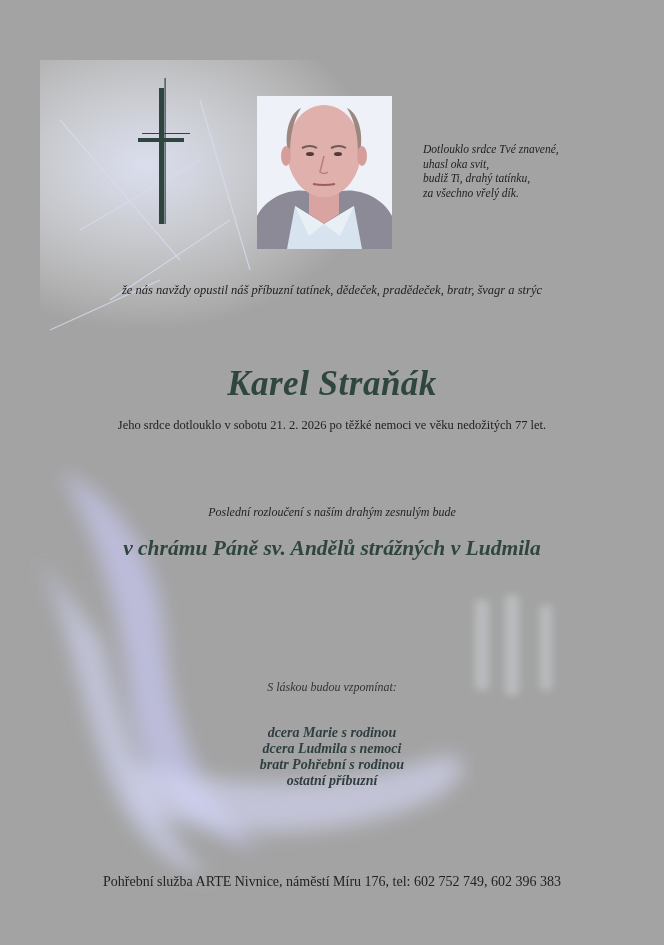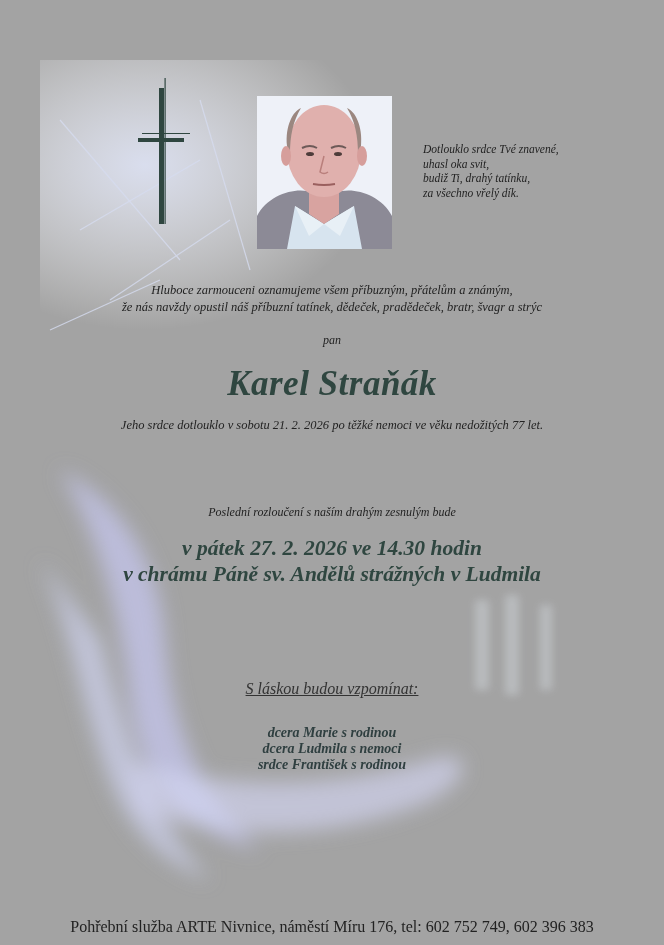--- a/index.html
+++ b/index.html
@@ -73,57 +73,55 @@
     .name {
       top: 364px;
       font-style: italic;
       font-weight: bold;
       font-size: 35px;
       letter-spacing: 0.5px;
       color: #2f4640;
     }
     .death {
       top: 418px;
-      font-style: italic;
       font-size: 12.5px;
       color: #222;
     }
     .farewell-intro {
       top: 505px;
       font-style: italic;
       font-size: 12px;
       color: #222;
     }
     .ceremony {
       top: 535px;
       font-style: italic;
       font-weight: bold;
       font-size: 21.5px;
       line-height: 26px;
       color: #2f4640;
     }
     .remember {
       top: 680px;
       font-style: italic;
-      font-size: 16px;
-      text-decoration: underline;
+      font-size: 12px;
       color: #333;
       text-align: center;
     }
     .mourners {
       top: 725px;
       font-style: italic;
       font-weight: bold;
       font-size: 14px;
       line-height: 16px;
       color: #2f3f40;
     }
     .footer {
-      top: 918px;
-      font-size: 16px;
+      top: 874px;
+      font-size: 14px;
       color: #222;
     }
   </style>
 </head>
 <body>
 
 <div class="page">
 
   <svg class="bg-art" viewBox="0 0 664 945" xmlns="http://www.w3.org/2000/svg">
     <defs>
@@ -206,40 +204,38 @@
   </div>
 
   <div class="poem">
     <div>Dotlouklo srdce Tvé znavené,</div>
     <div>uhasl oka svit,</div>
     <div>budiž Ti, drahý tatínku,</div>
     <div>za všechno vřelý dík.</div>
   </div>
 
   <div class="center intro">
-    <div>Hluboce zarmouceni oznamujeme všem příbuzným, přátelům a známým,</div>
     <div>že nás navždy opustil náš příbuzní tatínek, dědeček, pradědeček, bratr, švagr a strýc</div>
   </div>
 
-  <div class="center pan">pan</div>
 
   <div class="center name">Karel Straňák</div>
 
   <div class="center death">Jeho srdce dotlouklo v sobotu 21. 2. 2026 po těžké nemoci ve věku nedožitých 77 let.</div>
 
   <div class="center farewell-intro">Poslední rozloučení s naším drahým zesnulým bude</div>
 
   <div class="center ceremony">
-    <div>v pátek 27. 2. 2026 ve 14.30 hodin</div>
     <div>v chrámu Páně sv. Andělů strážných v Ludmila</div>
   </div>
 
   <div class="center remember">S láskou budou vzpomínat:</div>
 
   <div class="center mourners">
     <div>dcera Marie s rodinou</div>
     <div>dcera Ludmila s nemoci</div>
-    <div>srdce František s rodinou</div>
+    <div>bratr Pohřební s rodinou</div>
+    <div>ostatní příbuzní</div>
   </div>
 
   <div class="center footer">Pohřební služba ARTE Nivnice, náměstí Míru 176, tel: 602 752 749, 602 396 383</div>
 
 </div>
 
 </body></html>

